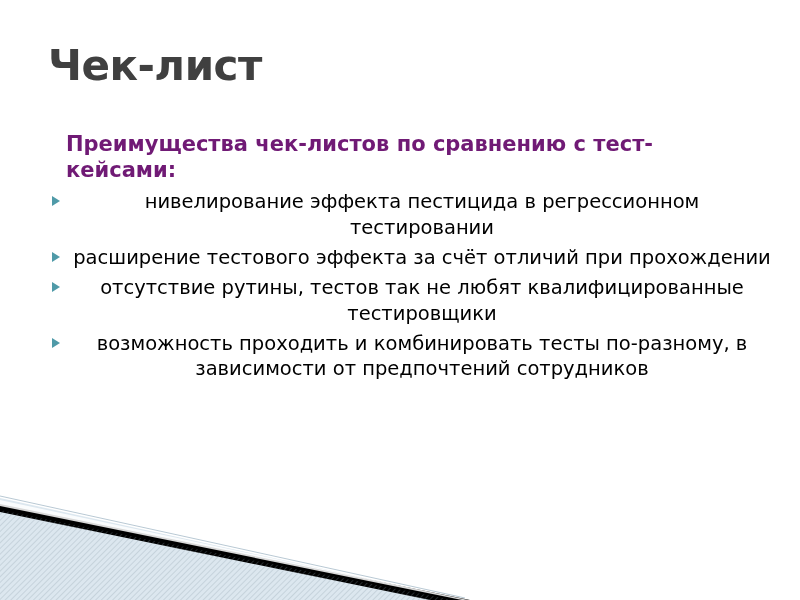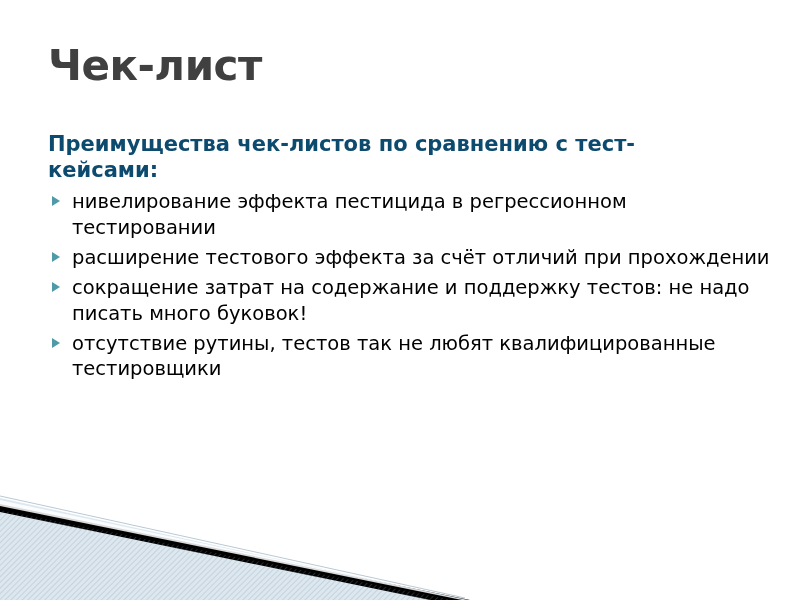--- a/index.html
+++ b/index.html
@@ -37,38 +37,39 @@
   
   .body-block {
     position: absolute;
     left: 48px;
     top: 132px;
     width: 712px;
   }
   .subtitle {
     font-size: 21px;
     font-weight: bold;
-    color: #0c4a6e;
+    color: #701a75;
     line-height: 1.22;
-    margin: 0 0 6px 0;
+    margin: 0 0 6px 18px;
     width: 660px;
   }
   .bullet-list {
     list-style: none;
     margin: 0;
     padding: 0;
   }
   .bullet-item {
     position: relative;
     padding-left: 24px;
     font-size: 19.5px;
     color: #000000;
     line-height: 1.30;
     margin-bottom: 5px;
     width: 700px;
+    text-align: center;
   }
   .bullet-marker {
     position: absolute;
     left: 4px;
     top: 7px;
     width: 0;
     height: 0;
     border-top: 5px solid transparent;
     border-bottom: 5px solid transparent;
     border-left: 8px solid #4f9aa8;
@@ -99,25 +100,25 @@
       <li class="bullet-item">
         <span class="bullet-marker"></span>
         <span>нивелирование эффекта пестицида в регрессионном тестировании</span>
       </li>
       <li class="bullet-item">
         <span class="bullet-marker"></span>
         <span>расширение тестового эффекта за счёт отличий при прохождении</span>
       </li>
       <li class="bullet-item">
         <span class="bullet-marker"></span>
-        <span>сокращение затрат на содержание и поддержку тестов: не надо писать много буковок!</span>
+        <span>отсутствие рутины, тестов так не любят квалифицированные тестировщики</span>
       </li>
       <li class="bullet-item">
         <span class="bullet-marker"></span>
-        <span>отсутствие рутины, тестов так не любят квалифицированные тестировщики</span>
+        <span>возможность проходить и комбинировать тесты по-разному, в зависимости от предпочтений сотрудников</span>
       </li>
     </ul>
   </div>
 
   <svg class="deco" viewBox="0 0 800 120" preserveAspectRatio="none">
     <defs>
       <pattern id="hatch" width="4" height="4" patternUnits="userSpaceOnUse" patternTransform="rotate(45)">
         <line x1="0" y1="0" x2="0" y2="4" stroke="#8a9aa6" stroke-width="1" opacity="0.55"></line>
       </pattern>
     </defs>

